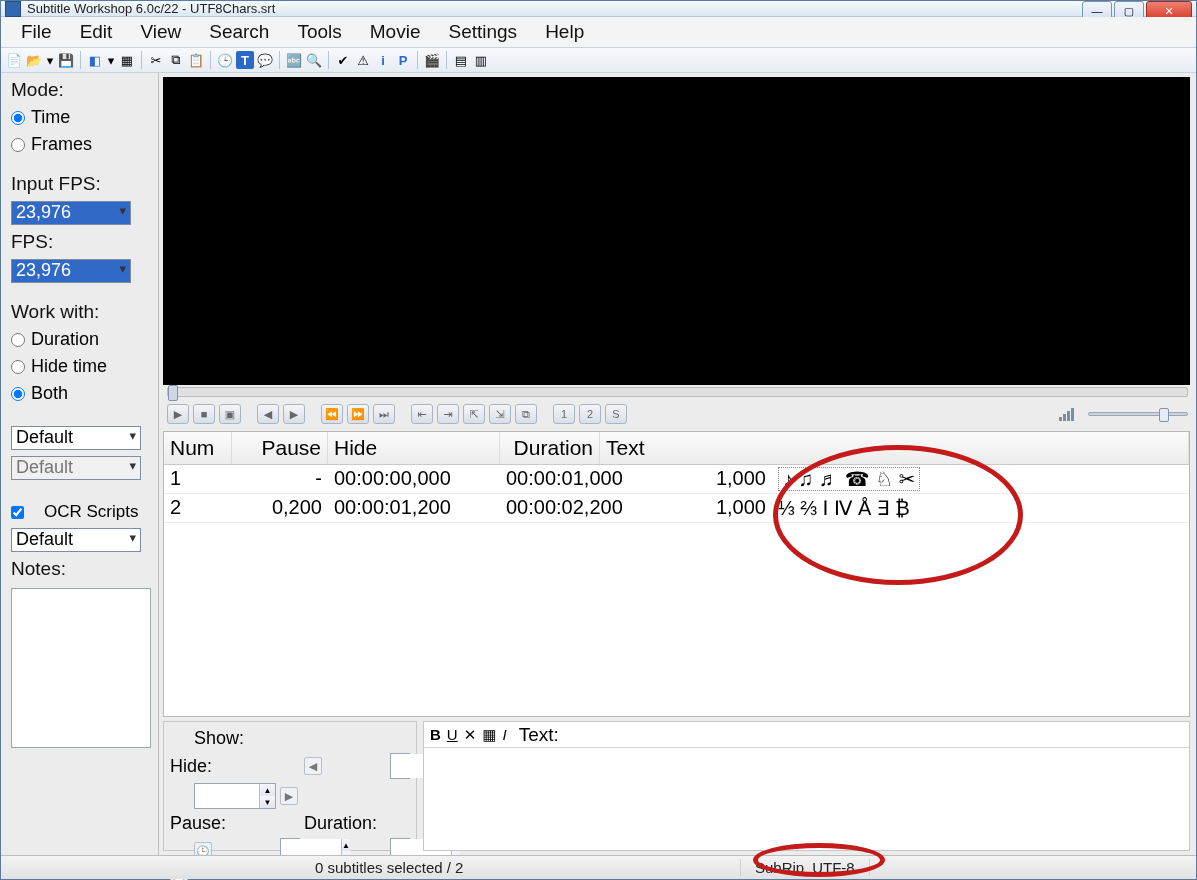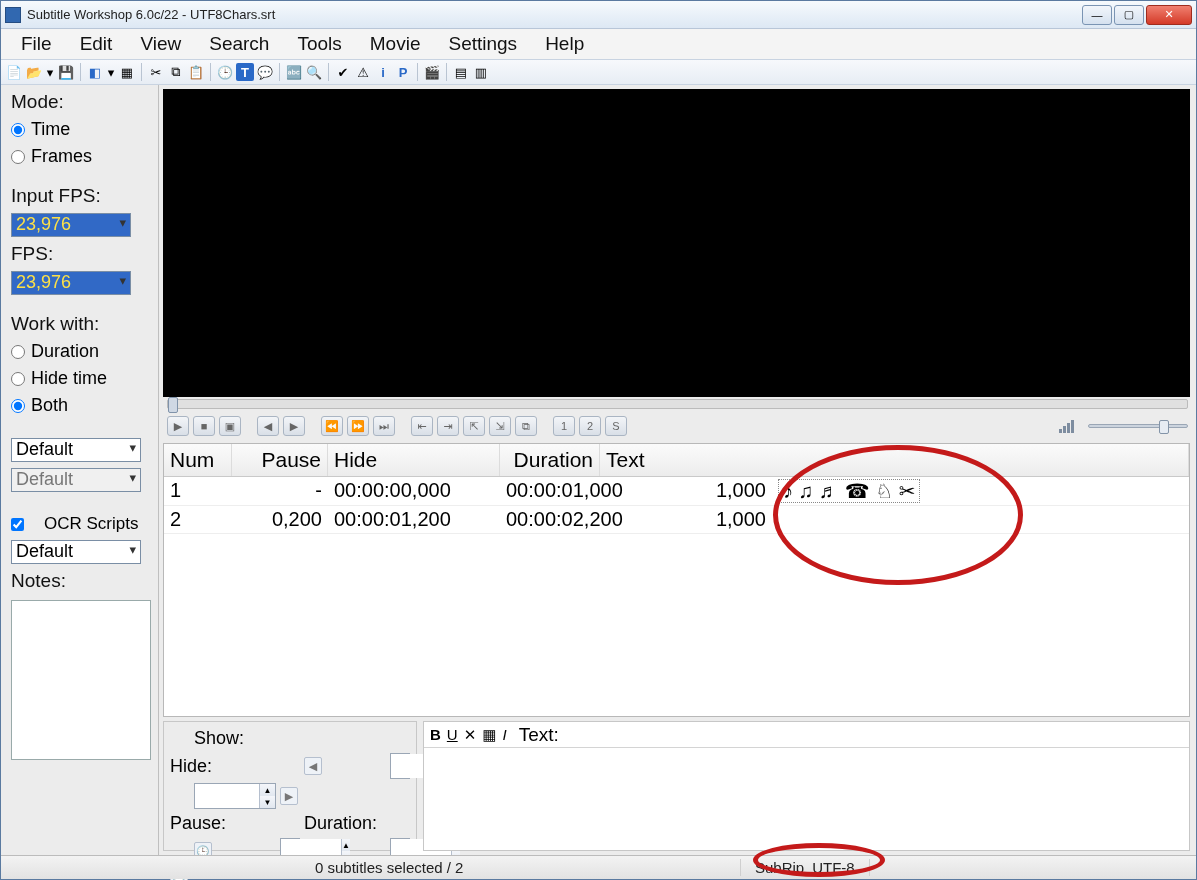--- a/index.html
+++ b/index.html
@@ -7,21 +7,21 @@
 
 .window {
   width: 1197px; height: 880px;
   background: linear-gradient(#e9eef7,#dbe5f1);
   border: 1px solid #5a7aa0;
   display: flex; flex-direction: column;
 }
 
 
 .titlebar {
-  height: 28px; display: flex; align-items: center;
+  height: 16px; display: flex; align-items: flex-start;
   background: linear-gradient(#f6fafd,#dde8f4);
   border-bottom: 1px solid #b8c6d8;
   padding: 0 4px;
 }
 .titlebar .app-icon { width:16px;height:16px;background:#3168b0;border:1px solid #254d82;margin-right:6px;}
 .titlebar .title { font-size:13px; color:#222; flex:1; }
 .winbtns { display:flex; gap:2px; }
 .winbtn { width:30px;height:20px;border:1px solid #7a94b3;border-radius:3px;
   display:flex;align-items:center;justify-content:center;font-size:11px;background:linear-gradient(#f2f6fb,#d5e1ef);cursor:pointer;}
 .winbtn.close{ background:linear-gradient(#f08070,#d43a28); border-color:#9e2c1e;color:#fff;width:46px;}
@@ -36,21 +36,21 @@
 .tb-ico { width:18px;height:18px;border:1px solid transparent;display:flex;align-items:center;justify-content:center;font-size:13px;cursor:pointer;border-radius:2px;}
 .tb-sep{ width:1px;height:18px;background:#b9c4d2;margin:0 3px;}
 
 
 .body { flex:1; display:flex; background:#ececec; }
 .sidebar { width:158px; background:#ececec;border-right:1px solid #bfbfbf; padding:6px 6px 6px 10px; display:flex;flex-direction:column; gap:6px; font-size:17px;}
 .sidebar .heading{font-size:19px;color:#111;}
 .radio-row{display:flex;align-items:center;gap:6px;font-size:18px;}
 .radio-row input{width:14px;height:14px;}
 .combo{ width:120px;height:24px;border:1px solid #7a8ea5;background:#fff;font-size:18px;padding:0 18px 0 4px;position:relative;}
-.combo.sel{background:#3169c6;color:#fde047;}
+.combo.sel{background:#3169c6;color:#ffffff;}
 .combo::after{content:"▾";position:absolute;right:4px;top:1px;color:#333;font-size:13px;}
 .combo.grey{background:#f0f0f0;color:#777;}
 .check-row{display:flex;align-items:center;gap:20px;font-size:17px;}
 .notes{ width:140px;height:160px;border:1px solid #9aa;background:#fff;margin-top:2px;}
 
 
 .main { flex:1; display:flex; flex-direction:column; }
 .video { height:308px; background:#000; margin:4px 6px 2px 4px;}
 .seekbar{ height:10px; margin:0 8px; background:#e0e0e0;border:1px solid #bbb;border-radius:2px;position:relative;}
 .seekbar .thumb{position:absolute;left:0;top:-3px;width:10px;height:16px;background:#cfd8e4;border:1px solid #8093aa;border-radius:2px;}
@@ -256,20 +256,21 @@
           <div class="col-hide">00:00:01,000</div>
           <div class="col-dur">1,000</div>
           <div class="col-text"><span style="border:1px dotted #888;padding:0 4px;">♪ ♫ ♬ ☎ ♘ ✂</span></div>
         </div>
         <div class="grid-row">
           <div class="col-num">2</div>
           <div class="col-pause">0,200</div>
           <div class="col-show">00:00:01,200</div>
           <div class="col-hide">00:00:02,200</div>
           <div class="col-dur">1,000</div>
+          <div class="col-text">⅓ ⅔ Ⅰ Ⅳ Å ∃ ₿</div>
         </div>
       </div>
 
       <div class="editor">
         <div class="time-edit">
           <div></div>
           <div class="lbl">Show:</div>
           <div></div>
           <div class="lbl">Hide:</div>
           <div></div>

